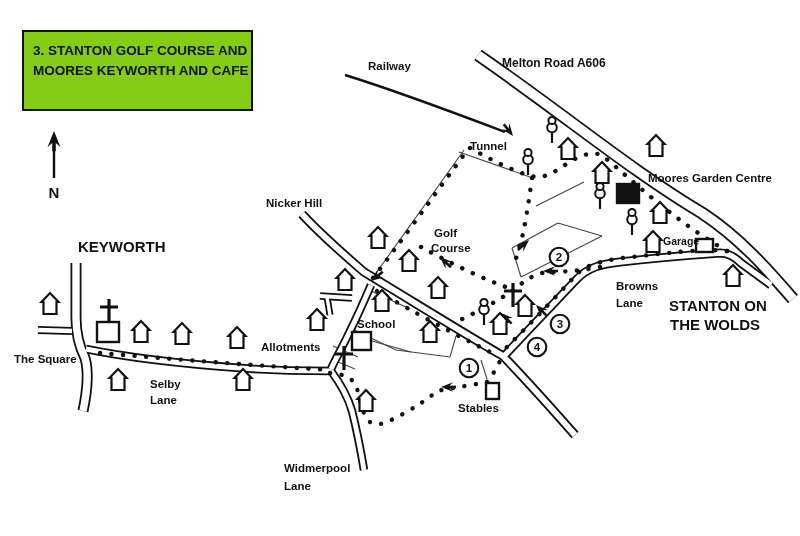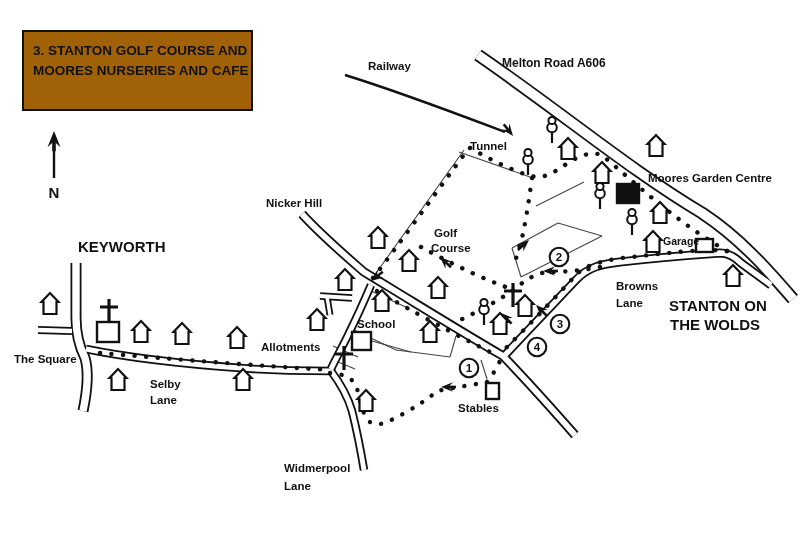--- a/index.html
+++ b/index.html
@@ -1,20 +1,20 @@
 <!DOCTYPE html>
 <html><head>
 <meta charset="utf-8">
 <style>
   html,body{margin:0;padding:0;background:#fff;}
   #stage{position:relative;width:800px;height:536px;background:#fff;overflow:hidden;
          font-family:"Liberation Sans", sans-serif;}
   #map-svg{position:absolute;left:0;top:0;}
   #title-box{position:absolute;left:22px;top:30px;width:209px;height:59px;
-             border:2px solid #111;padding:9px 9px;background:#a16207;
+             border:2px solid #111;padding:9px 9px;background:#84cc16;
              font-weight:bold;font-size:13.5px;line-height:1.45;color:#111;}
   #title-box div{white-space:nowrap;}
 </style>
 </head>
 <body>
 
 <div id="stage">
   <svg id="map-svg" width="800" height="536" viewBox="0 0 800 536">
       <path d="M374,276 L464,150" fill="none" stroke="#444444" stroke-width="1.1"></path>
       <path d="M459,152 L530,177" fill="none" stroke="#444444" stroke-width="1.1"></path>
@@ -223,15 +223,15 @@
       <text x="284" y="490" fill="#111111" font-size="11.5" font-weight="bold" font-family="&quot;Liberation Sans&quot;, sans-serif">Lane</text>
       <line x1="54" y1="178" x2="54" y2="137" stroke="#111111" stroke-width="2.4"></line>
       <g transform="translate(54,131) rotate(-90) scale(1.35)">
         <line x1="-6" y1="0" x2="-15" y2="0" stroke="#111111" stroke-width="2.6"></line>
         <polygon points="0,0 -12,-4.8 -7.5,0 -12,4.8" fill="#111111"></polygon>
       </g>
       <text x="54" y="198" text-anchor="middle" fill="#111111" font-size="15" font-weight="bold" font-family="&quot;Liberation Sans&quot;, sans-serif">N</text>
     </svg>
   <div id="title-box">
     <div>3. STANTON GOLF COURSE AND</div>
-    <div>MOORES NURSERIES AND CAFE</div>
+    <div>MOORES KEYWORTH AND CAFE</div>
   </div>
 </div>
 
 </body></html>

